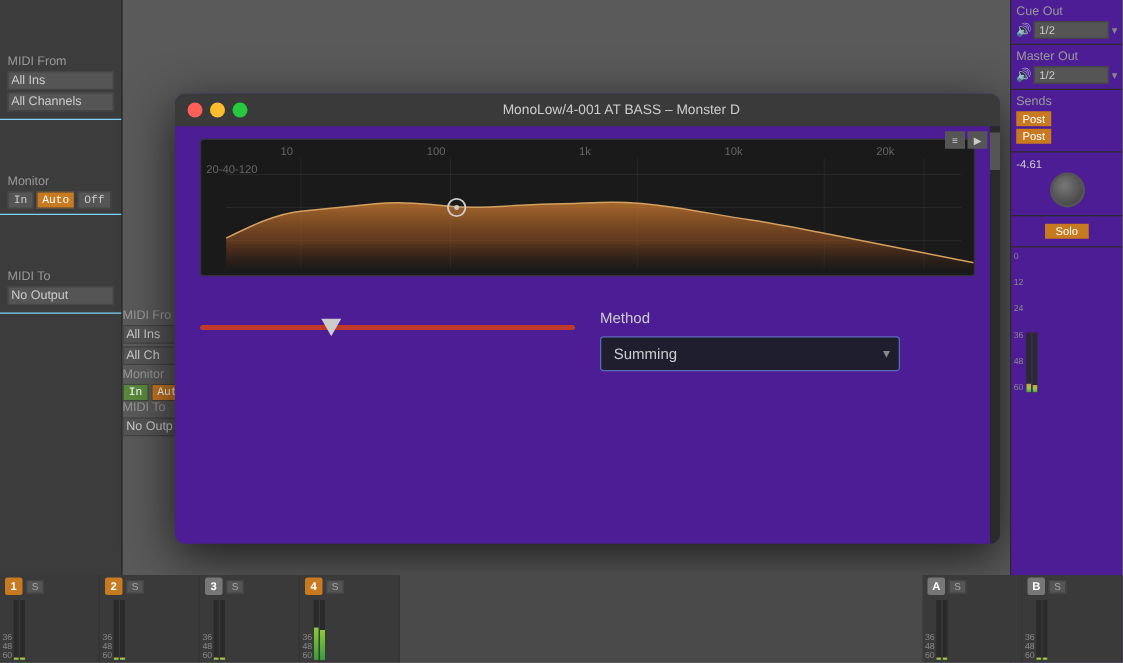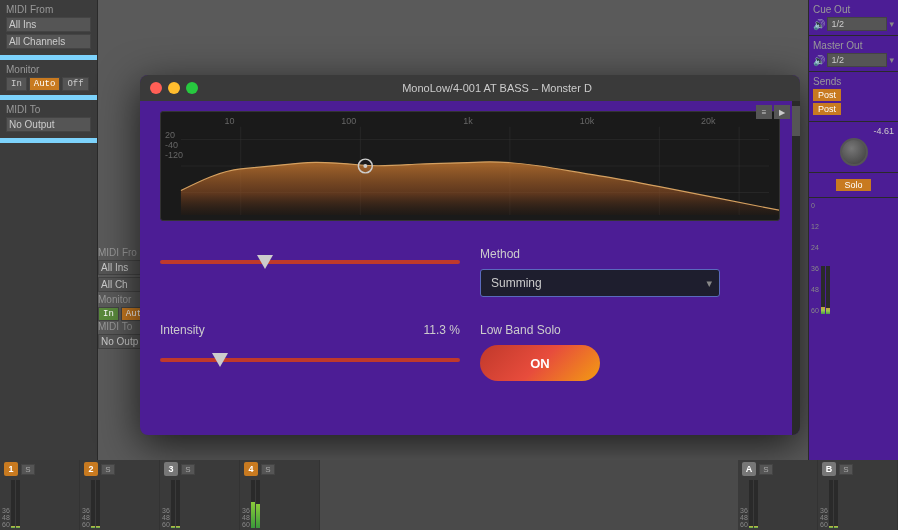--- a/index.html
+++ b/index.html
@@ -25,21 +25,22 @@
       position: absolute;
       top: 0; left: 0;
       width: 98px;
       height: 530px;
       background: #3c3c3c;
       border-right: 1px solid #2a2a2a;
     }
 
     .panel-section {
       padding: 4px 6px;
-      border-bottom: 5px solid #7dd3fc;
+      border-bottom: 1px solid #7dd3fc;
+      margin-top: 40px;
     }
 
     .panel-label {
       color: #999;
       font-size: 10px;
       margin-bottom: 2px;
     }
 
     .panel-select {
       width: 100%;
@@ -207,21 +208,21 @@
       border-radius: 50%;
       background: radial-gradient(circle at 40% 35%, #777, #3a3a3a);
       border: 2px solid #555;
       margin: 2px auto;
       position: relative;
     }
 
     .vol-display {
       color: #ccc;
       font-size: 9px;
-      text-align: right;
+      text-align: left;
     }
 
     .solo-btn {
       background: #c87a20;
       color: #fff;
       font-size: 9px;
       padding: 1px 8px;
       border: none;
       cursor: pointer;
       display: block;
@@ -319,21 +320,21 @@
       color: #666;
       font-size: 9px;
     }
 
     .eq-db-labels {
       position: absolute;
       left: 4px;
       top: 18px;
       bottom: 8px;
       display: flex;
-      flex-direction: column;
+      flex-direction: row;
       justify-content: flex-start;
       color: #666;
       font-size: 9px;
     }
 
     .eq-curve-svg {
       position: absolute;
       top: 0; left: 0; right: 0; bottom: 0;
       width: 100%;
       height: 100%;
@@ -605,39 +606,20 @@
         <div class="select-wrapper">
           <select class="method-select">
             <option>Summing</option>
             <option>Filtering</option>
             <option>Spectral</option>
           </select>
         </div>
       </div>
     </div>
 
-    <div class="controls-row">
-
-      <div class="control-group">
-        <div class="control-label-row">
-          <span class="control-label">Intensity</span>
-          <span class="control-value">11.3 %</span>
-        </div>
-        <div class="slider-container">
-          <div class="slider-track">
-            <div class="slider-thumb" style="left: 20%;"></div>
-          </div>
-        </div>
-      </div>
-
-      <div class="low-band-group">
-        <div class="low-band-label">Low Band Solo</div>
-        <button class="on-btn">ON</button>
-      </div>
-    </div>
 
   </div>
 </div>
 
 <div class="right-panel">
   <div class="right-section">
     <div class="right-label">Cue Out</div>
     <div class="right-select-row">
       <span class="right-icon">🔊</span>
       <span class="channel-indicator">1/2</span>

